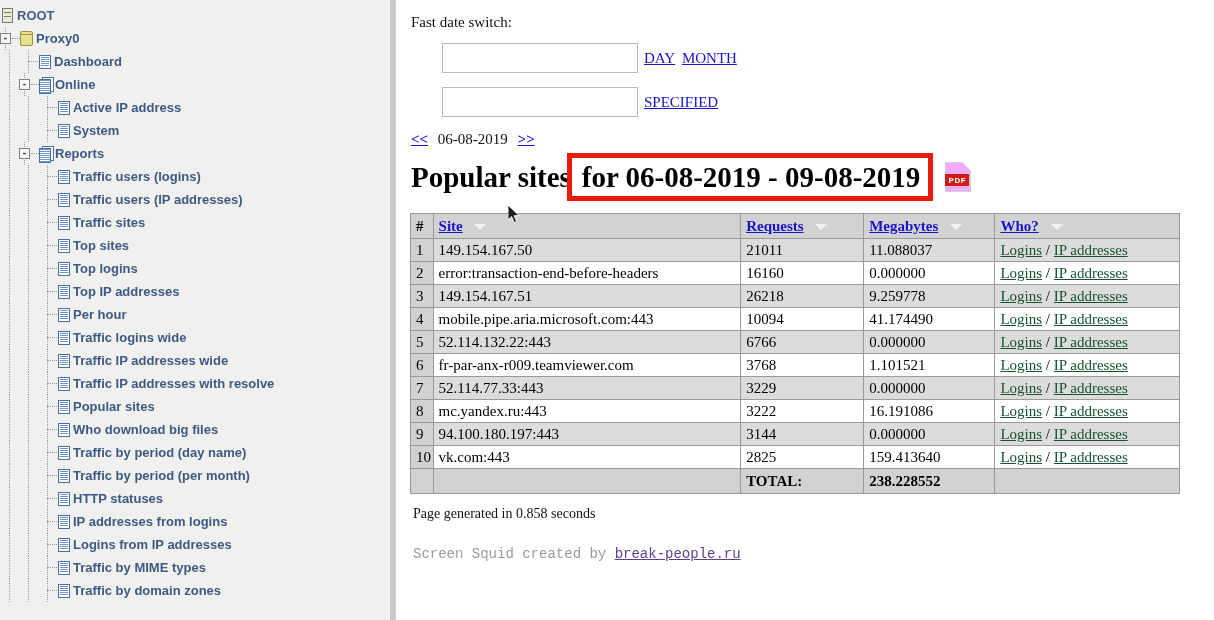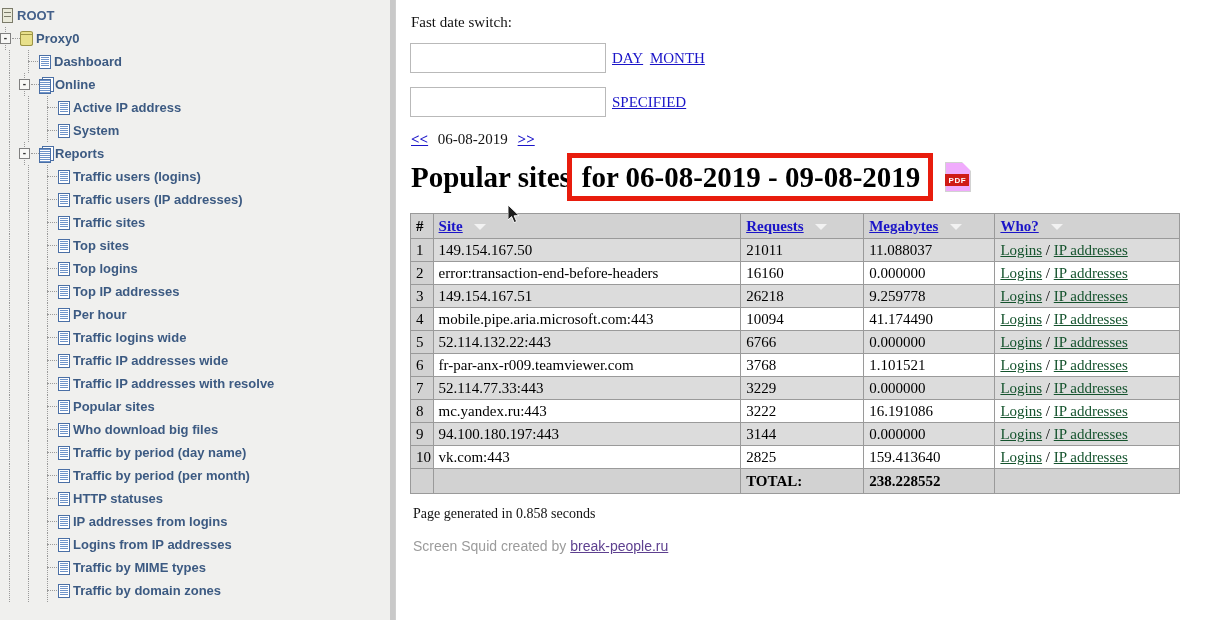--- a/index.html
+++ b/index.html
@@ -179,21 +179,21 @@
     padding: 14px 0 0 14px;
     overflow: hidden;
     position: relative;
     background: #ffffff;
   }
   .lbl-fast {
     font-size: 15px; color: #111;
     margin: 0 0 12px 1px;
     font-family: "Liberation Serif", serif;
   }
-  .row-input { display: flex; align-items: center; margin-bottom: 14px; }
+  .row-input { display: flex; align-items: center; margin-bottom: 14px; margin-left: 32px; }
   .dtinput {
     width: 196px; height: 30px;
     border: 1px solid #b9b9b9;
     background: #ffffff;
     font-size: 13px;
     padding: 2px 4px;
     font-family: "Liberation Sans", sans-serif;
     outline: none;
   }
   .linkgrp { margin-left: 6px; font-size: 15px; }
@@ -317,22 +317,22 @@
   .col-mb   { width: 128px; }
   .col-who  { width: 180px; }
 
   .gen {
     font-size: 14px; color: #111;
     margin: 12px 0 0 3px;
     font-family: "Liberation Serif", serif;
   }
   .credit {
     font-size: 14px; color: #9b9b9b;
-    margin: 16px 0 0 3px;
-    font-family: Liberation Sans, sans-serif;
+    margin: 24px 0 0 3px;
+    font-family: Liberation Mono, monospace;
   }
   .credit a { color: #5d3f8f; text-decoration: underline; }
 
   
   #cursor {
     position: absolute;
     left: 508px; top: 205px;
     width: 13px; height: 19px;
     pointer-events: none;
     z-index: 40;

